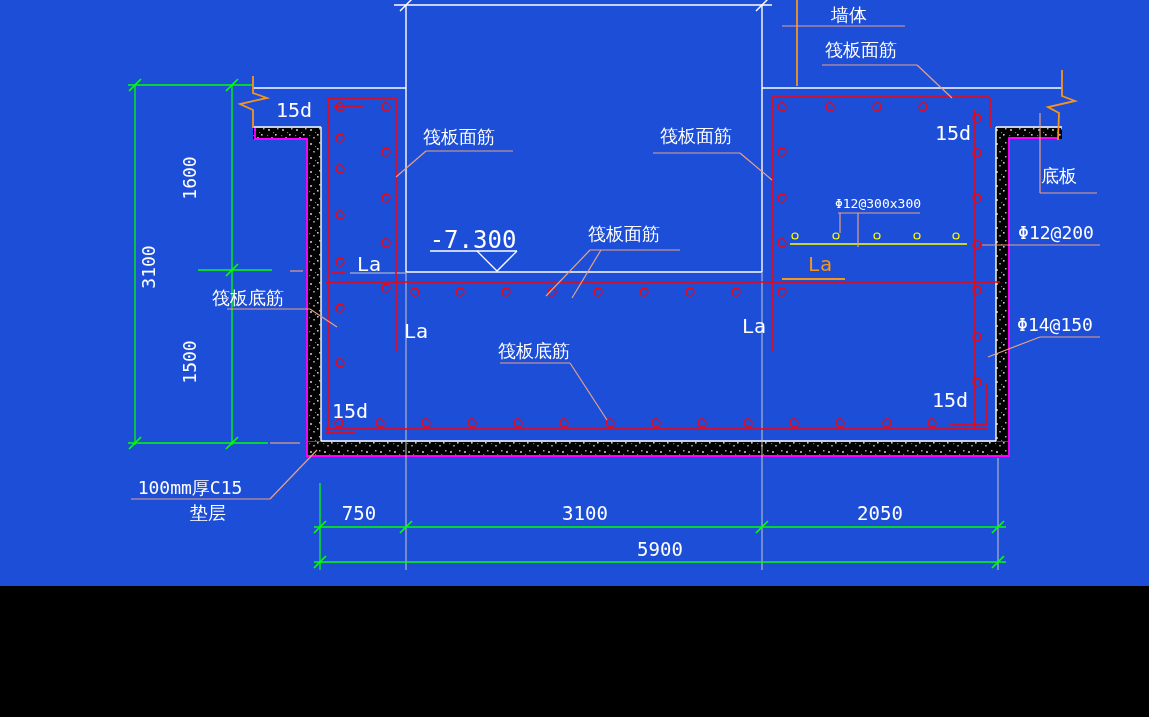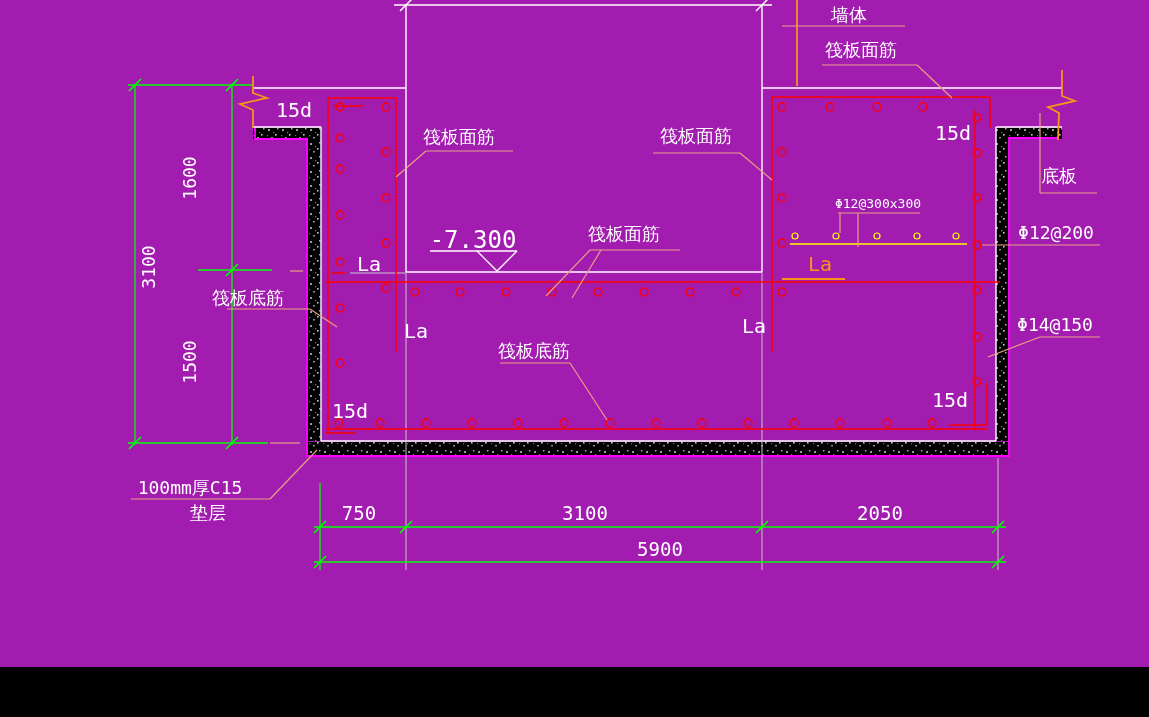--- a/index.html
+++ b/index.html
@@ -1,16 +1,16 @@
 <!DOCTYPE html>
 <html><head>
 <meta charset="utf-8">
 <style>
   html,body{margin:0;padding:0;background:#000;}
-  .stage{position:relative;width:1149px;height:667px;background:#a21caf;overflow:hidden;}
+  .stage{position:relative;width:1149px;height:586px;background:#1d4ed8;overflow:hidden;}
   svg{display:block;}
   text{font-family:"DejaVu Sans Mono", monospace;fill:#ffffff;}
   .cjk{font-size:18px;}
   .dim{font-size:18px;}
   .dimb{font-size:19px;}
   .note{font-size:18px;}
   .small{font-size:13px;}
   .big{font-size:24px;}
   .fifteen{font-size:20px;}
   .la{font-size:20px;}

